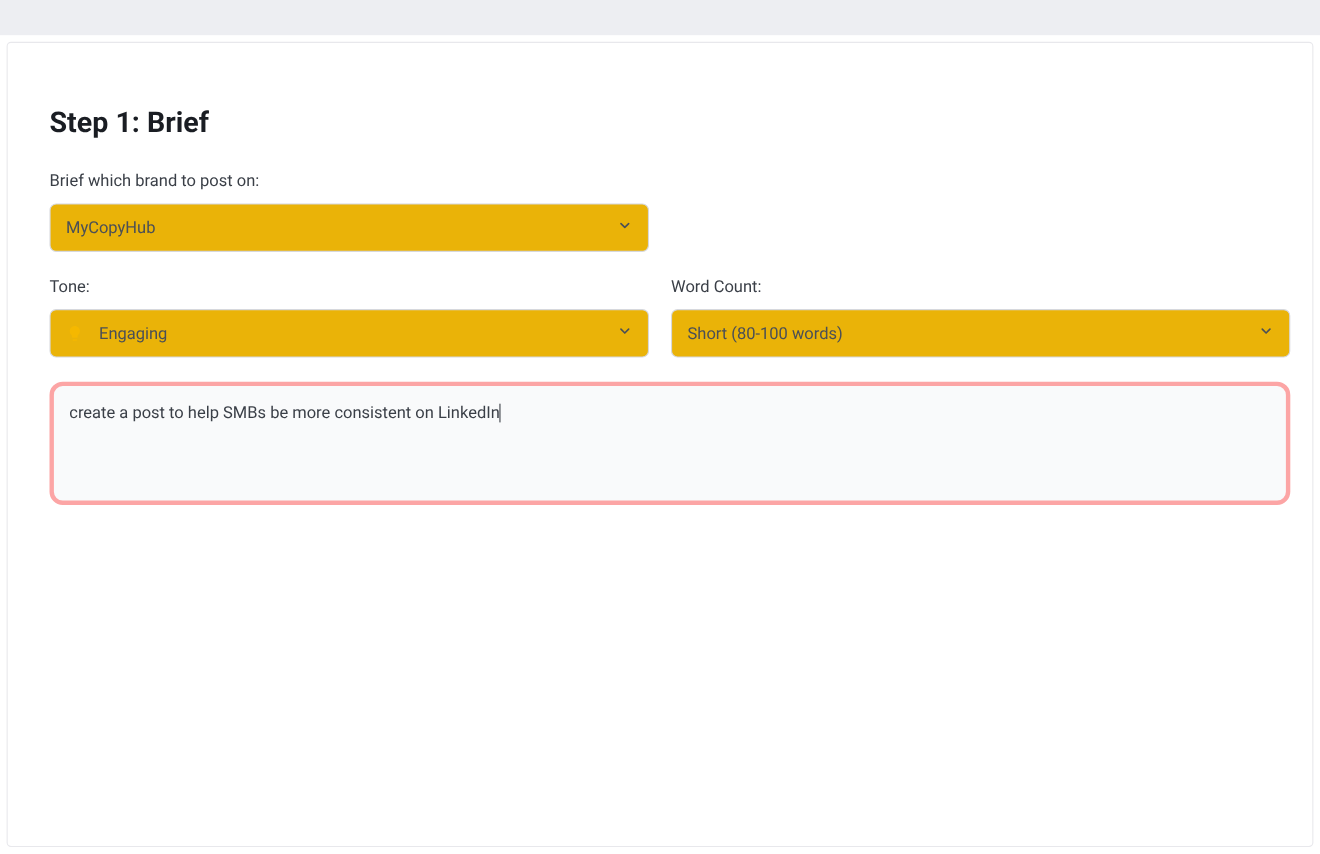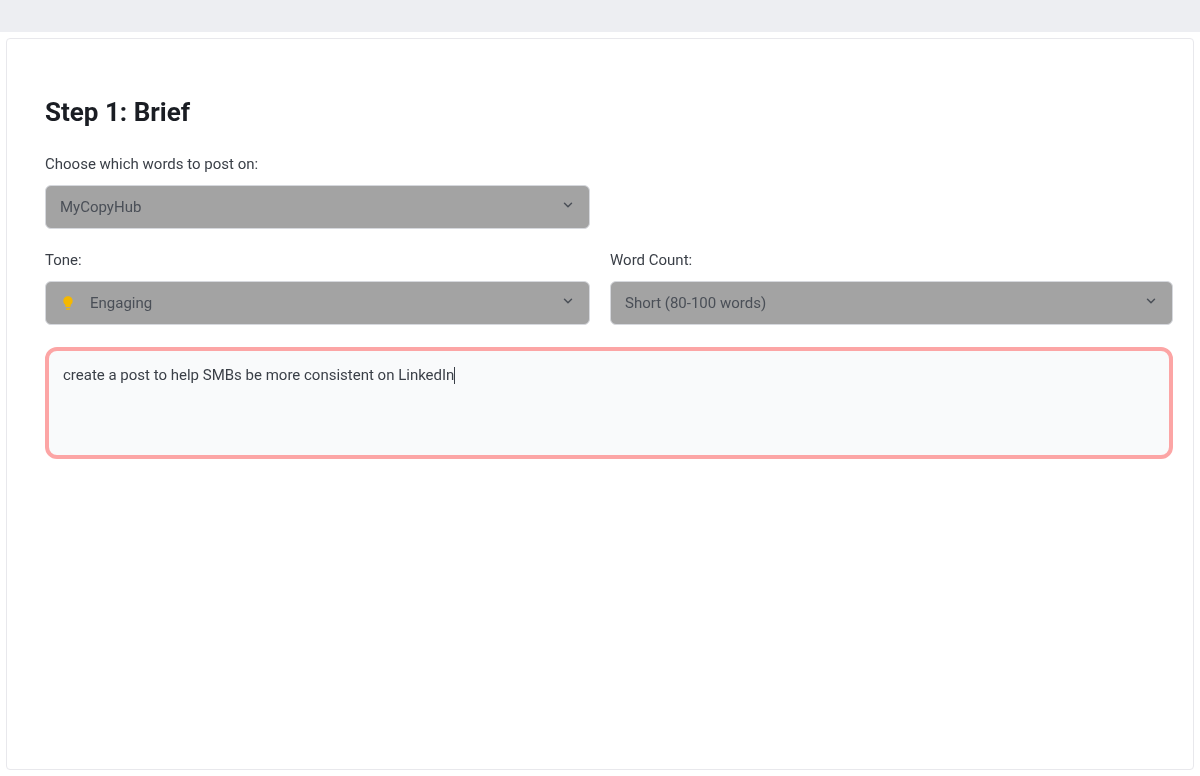--- a/index.html
+++ b/index.html
@@ -41,21 +41,21 @@
       margin-bottom: 12px;
       font-weight: 400;
     }
     .select-wrapper {
       position: relative;
       display: block;
     }
     .select-box {
       width: 100%;
       height: 44px;
-      background: #a3a3a3;
+      background: #eab308;
       border: 1px solid #d6d8dd;
       border-radius: 6px;
       padding: 0 40px 0 14px;
       font-size: 15px;
       color: #4a4f57;
       display: flex;
       align-items: center;
       cursor: pointer;
       position: relative;
     }
@@ -126,21 +126,21 @@
 <body>
 
 <div class="top-bar"></div>
 
 <div class="outer-container">
   <div class="main-card">
 
     <h1 class="step-title">Step 1: Brief</h1>
 
     <div class="row-brand">
-      <div class="field-label">Choose which words to post on:</div>
+      <div class="field-label">Brief which brand to post on:</div>
       <div class="select-wrapper">
         <div class="select-box">
           <span>MyCopyHub</span>
           <span class="chevron">
             <svg width="14" height="14" viewBox="0 0 24 24" fill="none" stroke="#4a4f57" stroke-width="2.5" stroke-linecap="round" stroke-linejoin="round">
                 <polyline points="6 9 12 15 18 9"></polyline>
               </svg>
           </span>
         </div>
       </div>

